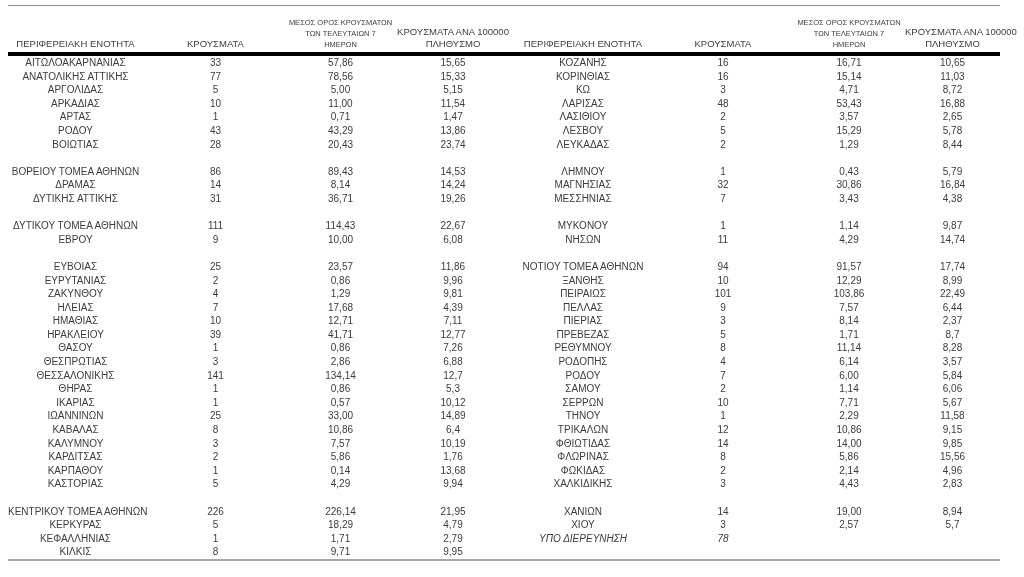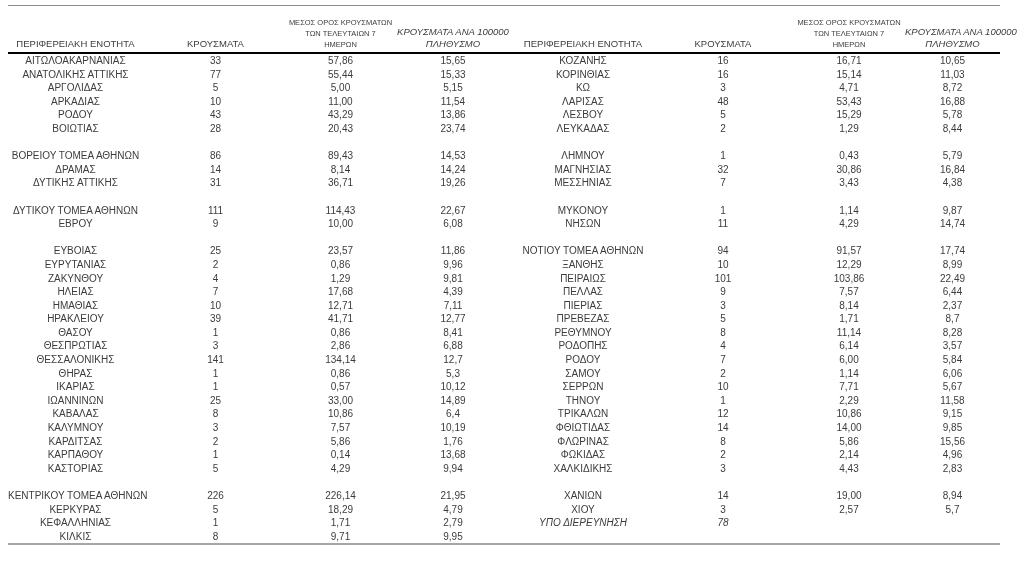--- a/index.html
+++ b/index.html
@@ -24,24 +24,24 @@
   }
   thead th {
     vertical-align: bottom;
     text-align: center;
     font-weight: normal;
     font-size: 9.5px;
     line-height: 12px;
     padding: 0 0 2px 0;
     white-space: nowrap;
     height: 44px;
-    border-bottom: 2px solid #000000;
+    border-bottom: 4px solid #000000;
   }
   thead th .hdr-small { font-size: 7.5px; line-height: 11px; display: block; }
-  thead th .hdr-line  { display: block; font-style: italic; }
+  thead th .hdr-line  { display: block; }
   tbody td {
     font-size: 10px;
     line-height: 13.6px;
     height: 13.6px;
     text-align: center;
     vertical-align: middle;
     padding: 0;
     white-space: nowrap;
     overflow: visible;
   }
@@ -96,21 +96,21 @@
           <td>57,86</td>
           <td>15,65</td>
           <td>ΚΟΖΑΝΗΣ</td>
           <td>16</td>
           <td>16,71</td>
           <td>10,65</td>
         </tr>
         <tr>
           <td>ΑΝΑΤΟΛΙΚΗΣ ΑΤΤΙΚΗΣ</td>
           <td>77</td>
-          <td>55,44</td>
+          <td>78,56</td>
           <td>15,33</td>
           <td>ΚΟΡΙΝΘΙΑΣ</td>
           <td>16</td>
           <td>15,14</td>
           <td>11,03</td>
         </tr>
         <tr>
           <td>ΑΡΓΟΛΙΔΑΣ</td>
           <td>5</td>
           <td>5,00</td>
@@ -124,20 +124,30 @@
           <td>ΑΡΚΑΔΙΑΣ</td>
           <td>10</td>
           <td>11,00</td>
           <td>11,54</td>
           <td>ΛΑΡΙΣΑΣ</td>
           <td>48</td>
           <td>53,43</td>
           <td>16,88</td>
         </tr>
         <tr>
+          <td>ΑΡΤΑΣ</td>
+          <td>1</td>
+          <td>0,71</td>
+          <td>1,47</td>
+          <td>ΛΑΣΙΘΙΟΥ</td>
+          <td>2</td>
+          <td>3,57</td>
+          <td>2,65</td>
+        </tr>
+        <tr>
           <td>ΡΟΔΟΥ</td>
           <td>43</td>
           <td>43,29</td>
           <td>13,86</td>
           <td>ΛΕΣΒΟΥ</td>
           <td>5</td>
           <td>15,29</td>
           <td>5,78</td>
         </tr>
         <tr>
@@ -287,21 +297,21 @@
           <td>12,77</td>
           <td>ΠΡΕΒΕΖΑΣ</td>
           <td>5</td>
           <td>1,71</td>
           <td>8,7</td>
         </tr>
         <tr>
           <td>ΘΑΣΟΥ</td>
           <td>1</td>
           <td>0,86</td>
-          <td>8,41</td>
+          <td>7,26</td>
           <td>ΡΕΘΥΜΝΟΥ</td>
           <td>8</td>
           <td>11,14</td>
           <td>8,28</td>
         </tr>
         <tr>
           <td>ΘΕΣΠΡΩΤΙΑΣ</td>
           <td>3</td>
           <td>2,86</td>
           <td>6,88</td>

